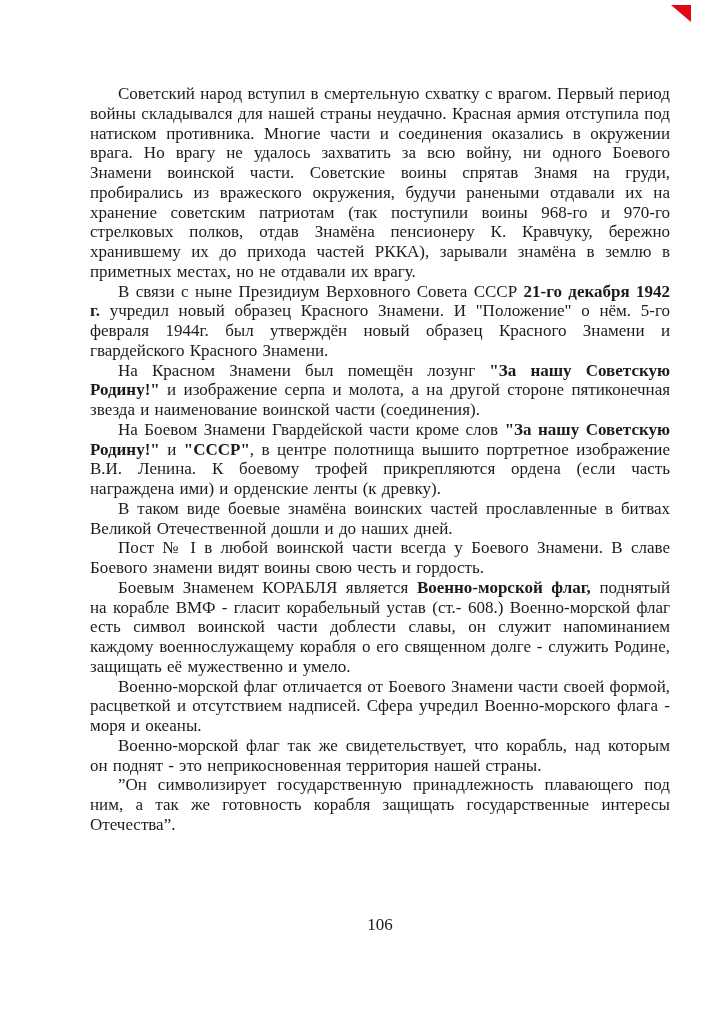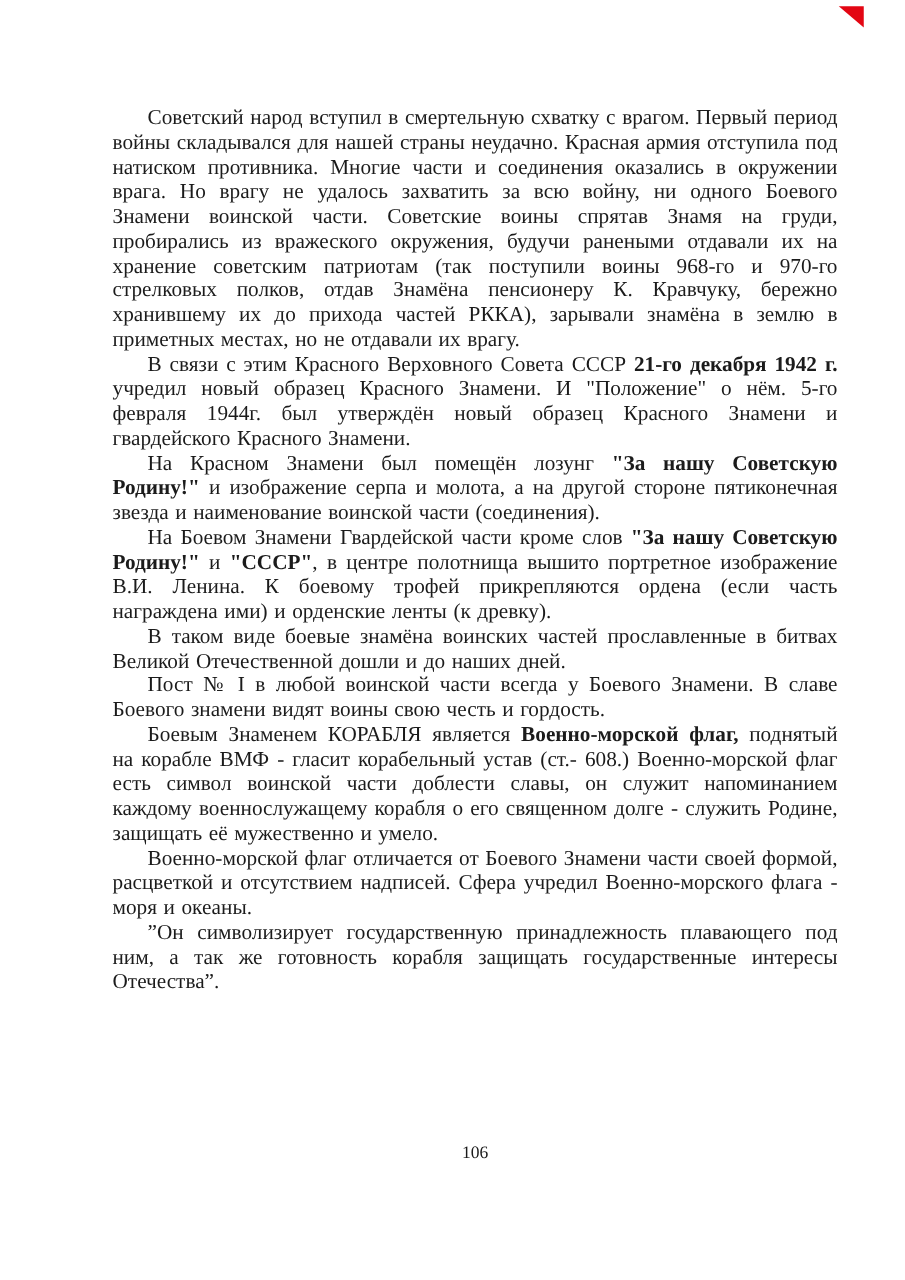--- a/index.html
+++ b/index.html
@@ -40,33 +40,34 @@
     line-height: 19.75px;
     word-spacing: 1px;
   }
   p.para b { font-weight: bold; }
   .page-number {
     position: absolute;
     left: 90px;
     top: 915px;
     width: 580px;
     text-align: center;
-    font-size: 14px;
+    font-size: 17px;
   }
 </style>
 </head>
 <body>
 
 <div class="page">
   <div class="corner-marker" style="border-top-color: rgb(227, 6, 19);"></div>
   <div class="text-block" id="paragraphs">
       <p class="para"><span>Советский народ вступил в смертельную схватку с врагом. Первый период войны складывался для нашей страны неудачно. Красная армия отступила под натиском противника. Многие части и соединения оказались в окружении врага. Но врагу не удалось захватить за всю войну, ни одного Боевого Знамени воинской части. Советские воины спрятав Знамя на груди, пробирались из вражеского окружения, будучи ранеными отдавали их на хранение советским патриотам (так поступили воины 968-го и 970-го стрелковых полков, отдав Знамёна пенсионеру К. Кравчуку, бережно хранившему их до прихода частей РККА), зарывали знамёна в землю в приметных местах, но не отдавали их врагу.</span></p>
-      <p class="para"><span>В связи с этим Красного Верховного Совета СССР </span><b>21-го декабря 1942 г.</b><span> учредил новый образец Красного Знамени. И "Положение" о нём. 5-го февраля 1944г. был утверждён новый образец Красного Знамени и гвардейского Красного Знамени.</span></p>
+      <p class="para"><span>В связи с ныне Президиум Верховного Совета СССР </span><b>21-го декабря 1942 г.</b><span> учредил новый образец Красного Знамени. И "Положение" о нём. 5-го февраля 1944г. был утверждён новый образец Красного Знамени и гвардейского Красного Знамени.</span></p>
       <p class="para"><span>На Красном Знамени был помещён лозунг </span><b>"За нашу Советскую Родину!"</b><span> и изображение серпа и молота, а на другой стороне пятиконечная звезда и наименование воинской части (соединения).</span></p>
       <p class="para"><span>На Боевом Знамени Гвардейской части кроме слов </span><b>"За нашу Советскую Родину!"</b><span> и </span><b>"СССР"</b><span>, в центре полотнища вышито портретное изображение В.И. Ленина. К боевому трофей прикрепляются ордена (если часть награждена ими) и орденские ленты (к древку).</span></p>
       <p class="para"><span>В таком виде боевые знамёна воинских частей прославленные в битвах Великой Отечественной дошли и до наших дней.</span></p>
       <p class="para"><span>Пост № I в любой воинской части всегда у Боевого Знамени. В славе Боевого знамени видят воины свою честь и гордость.</span></p>
       <p class="para"><span>Боевым Знаменем КОРАБЛЯ является </span><b>Военно-морской флаг,</b><span> поднятый на корабле ВМФ - гласит корабельный устав (ст.- 608.) Военно-морской флаг есть символ воинской части доблести славы, он служит напоминанием каждому военнослужащему корабля о его священном долге - служить Родине, защищать её мужественно и умело.</span></p>
       <p class="para"><span>Военно-морской флаг отличается от Боевого Знамени части своей формой, расцветкой и отсутствием надписей. Сфера учредил Военно-морского флага - моря и океаны.</span></p>
+      <p class="para"><span>Военно-морской флаг так же свидетельствует, что корабль, над которым он поднят - это неприкосновенная территория нашей страны.</span></p>
       <p class="para"><span>”Он символизирует государственную принадлежность плавающего под ним, а так же готовность корабля защищать государственные интересы Отечества”.</span></p>
     </div>
   <div class="page-number">106</div>
 </div>
 
 </body></html>

